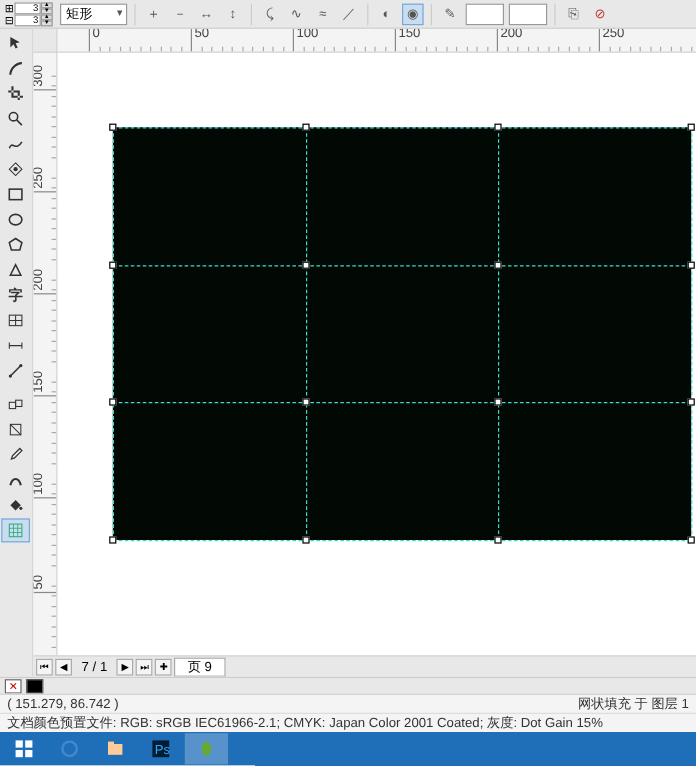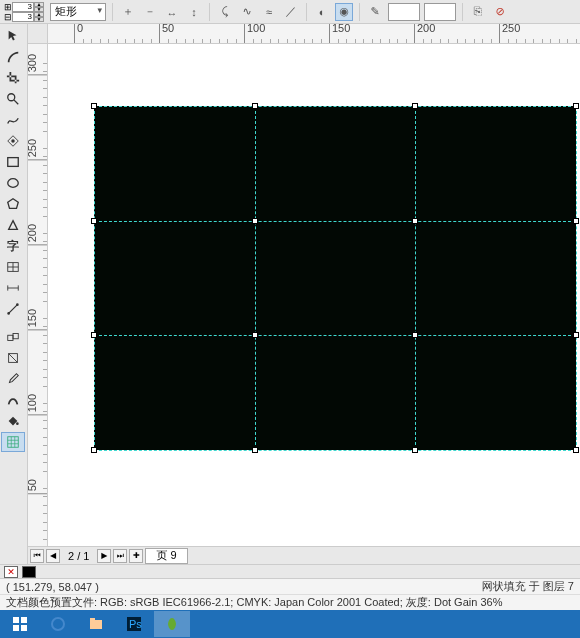--- a/index.html
+++ b/index.html
@@ -374,40 +374,40 @@
           <div class="node" style="left: 0px; top: 344px;"></div>
           <div class="node" style="left: 160.667px; top: 344px;"></div>
           <div class="node" style="left: 321.333px; top: 344px;"></div>
           <div class="node" style="left: 482px; top: 344px;"></div>
         </div>
     </div>
 
     <div class="pagenav">
       <div class="pgbtn">⏮</div>
       <div class="pgbtn">◀</div>
-      <span class="pgcount">2 / 1</span>
+      <span class="pgcount">7 / 1</span>
       <div class="pgbtn">▶</div>
       <div class="pgbtn">⏭</div>
       <div class="pgbtn">✚</div>
       <div class="pgtab">页 9</div>
     </div>
   </div>
 </div>
 
 <div class="swatchrow">
   <div class="xswatch">✕</div>
   <div class="colorswatch"></div>
 </div>
 
 <div class="status1">
-  <span>( 151.279, 58.047 )</span>
-  <span>网状填充 于 图层 7</span>
+  <span>( 151.279, 86.742 )</span>
+  <span>网状填充 于 图层 1</span>
 </div>
 <div class="status2">
-  <span>文档颜色预置文件: RGB: sRGB IEC61966-2.1; CMYK: Japan Color 2001 Coated; 灰度: Dot Gain 36%</span>
+  <span>文档颜色预置文件: RGB: sRGB IEC61966-2.1; CMYK: Japan Color 2001 Coated; 灰度: Dot Gain 15%</span>
 </div>
 
 <div class="taskbar">
   <div class="taskbtn">
       <svg viewBox="0 0 16 16">
         <rect x="1" y="1" width="6" height="6" fill="#fff"></rect>
         <rect x="9" y="1" width="6" height="6" fill="#fff"></rect>
         <rect x="1" y="9" width="6" height="6" fill="#fff"></rect>
         <rect x="9" y="9" width="6" height="6" fill="#fff"></rect>
       </svg>

